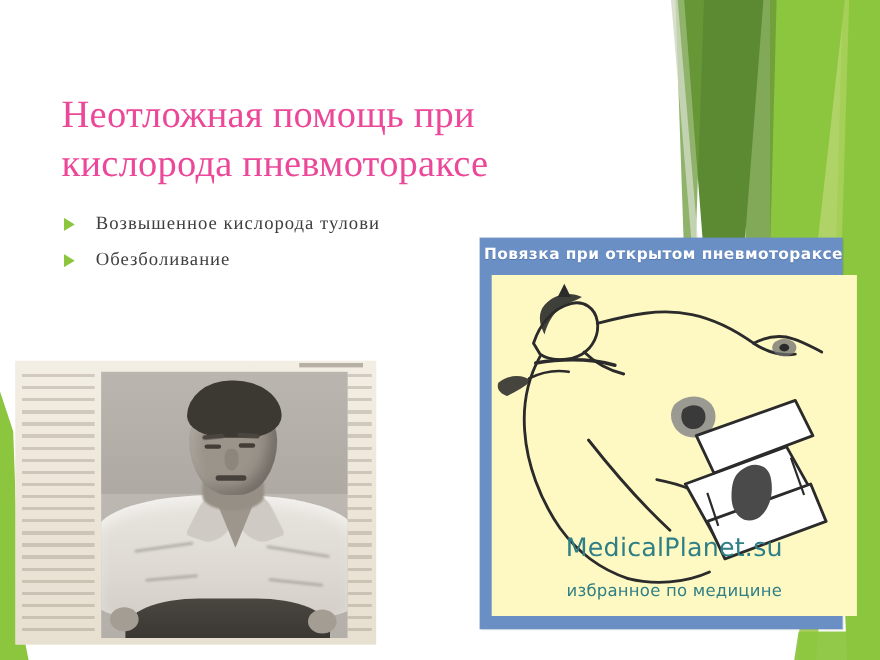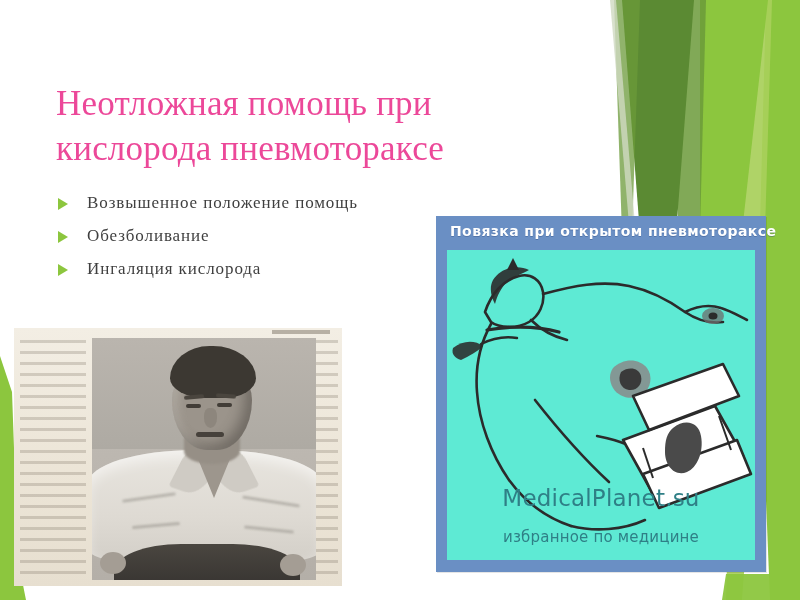--- a/index.html
+++ b/index.html
@@ -244,39 +244,39 @@
     height: 356px;
     background: #6a8fc4;
     padding: 0;
     box-sizing: border-box;
     box-shadow: 1px 1px 0 rgba(0,0,0,0.10);
   }
   #illus-header {
     height: 30px;
     display: flex;
     align-items: center;
-    padding-left: 14px;
+    padding-left: 4px;
     box-sizing: border-box;
   }
   #illus-header-text {
     color: #ffffff;
     font-family: "DejaVu Sans", sans-serif;
     font-weight: bold;
     font-size: 14px;
     letter-spacing: 0.4px;
     white-space: nowrap;
     text-shadow: 0 1px 0 rgba(40,70,120,0.35);
   }
   #illus-canvas {
     position: absolute;
     left: 11px;
     top: 34px;
-    width: 308px;
+    width: 332px;
     height: 310px;
-    background: #5eead4;
+    background: #fef9c3;
     overflow: hidden;
   }
   #illus-canvas svg { display: block; }
   #watermark {
     position: absolute;
     left: 0; right: 0;
     bottom: 14px;
     text-align: center;
     pointer-events: none;
   }
@@ -326,40 +326,32 @@
 
   <div id="bullets">
 
 
     <div class="bullet-row">
       <span class="bullet-marker">
         <svg width="10" height="12" viewBox="0 0 10 12" aria-hidden="true">
           <polygon points="0,0 10,6 0,12" fill="#8cc63e"></polygon>
         </svg>
       </span>
-      <span class="bullet-text">Возвышенное положение помощь</span>
+      <span class="bullet-text">Возвышенное кислорода тулови</span>
     </div>
 
     <div class="bullet-row">
       <span class="bullet-marker">
         <svg width="10" height="12" viewBox="0 0 10 12" aria-hidden="true">
           <polygon points="0,0 10,6 0,12" fill="#8cc63e"></polygon>
         </svg>
       </span>
       <span class="bullet-text">Обезболивание</span>
     </div>
 
-    <div class="bullet-row">
-      <span class="bullet-marker">
-        <svg width="10" height="12" viewBox="0 0 10 12" aria-hidden="true">
-          <polygon points="0,0 10,6 0,12" fill="#8cc63e"></polygon>
-        </svg>
-      </span>
-      <span class="bullet-text">Ингаляция кислорода</span>
-    </div>
 
   </div>
 
   <div id="book-scan" aria-label="Scanned book page with a grayscale photograph of a seated man in a light shirt">
     <div class="scan-paper"></div>
     <div class="scan-textcol c1"></div>
     <div class="scan-textcol c2"></div>
     <div class="scan-tophdr"></div>
 
     <div id="patient-photo">

